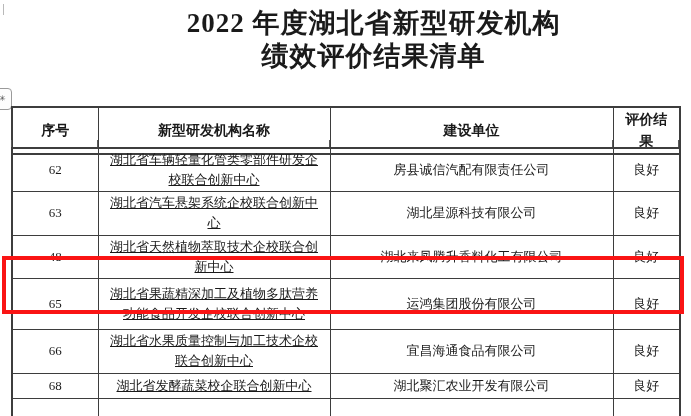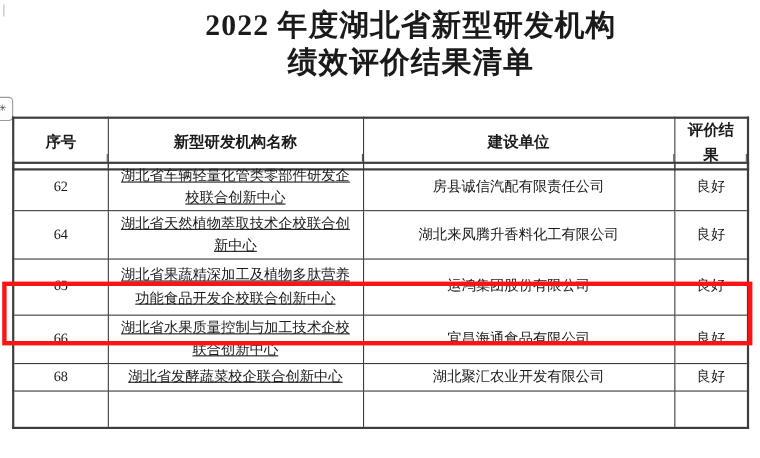--- a/index.html
+++ b/index.html
@@ -151,22 +151,28 @@
         <col style="width:283px">
         <col style="width:67px">
     </colgroup>
     <tbody>
         <tr style="height: 42px;">
           <td>62</td>
           <td class="name-cell">湖北省车辆轻量化管类零部件研发企校联合创新中心</td>
           <td>房县诚信汽配有限责任公司</td>
           <td>良好</td>
         </tr>
+        <tr style="height: 32px;">
+          <td>63</td>
+          <td class="name-cell">湖北省汽车悬架系统企校联合创新中心</td>
+          <td>湖北星源科技有限公司</td>
+          <td>良好</td>
+        </tr>
         <tr style="height: 41px;">
-          <td>64</td>
+          <td>48</td>
           <td class="name-cell">湖北省天然植物萃取技术企校联合创新中心</td>
           <td>湖北来凤腾升香料化工有限公司</td>
           <td>良好</td>
         </tr>
         <tr style="height: 51px;">
           <td>65</td>
           <td class="name-cell">湖北省果蔬精深加工及植物多肽营养功能食品开发企校联合创新中心</td>
           <td>运鸿集团股份有限公司</td>
           <td>良好</td>
         </tr>

